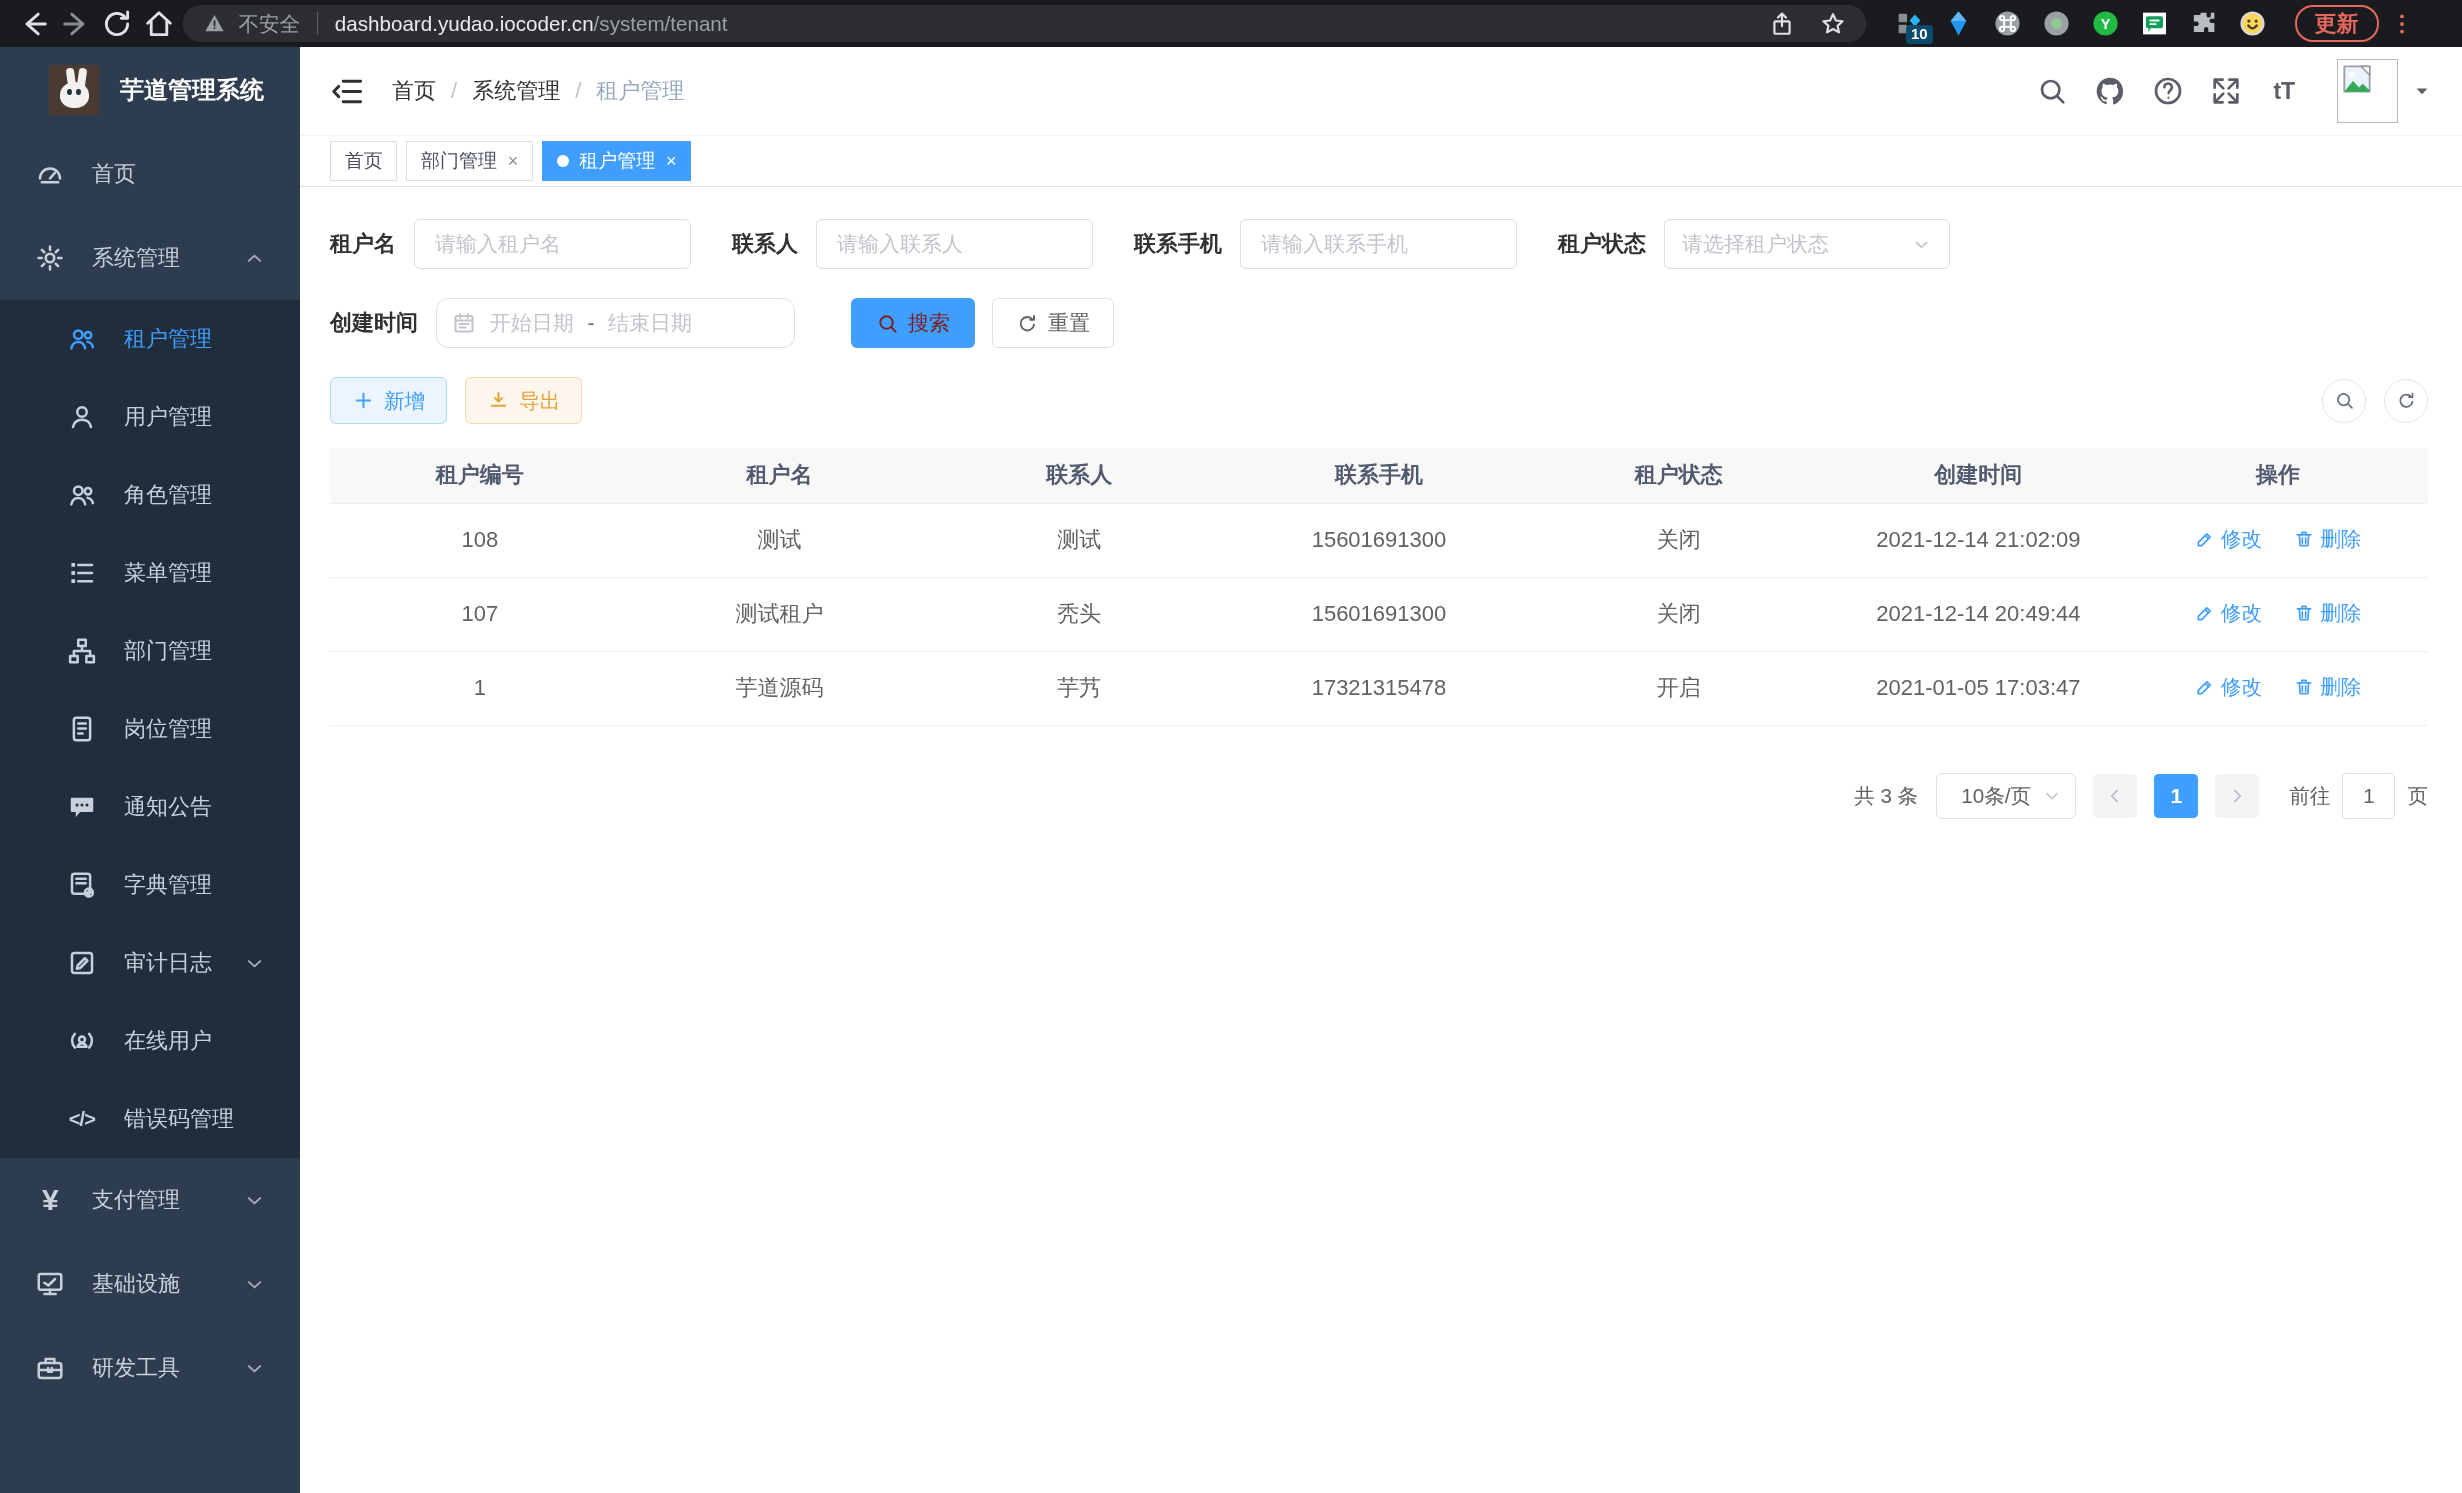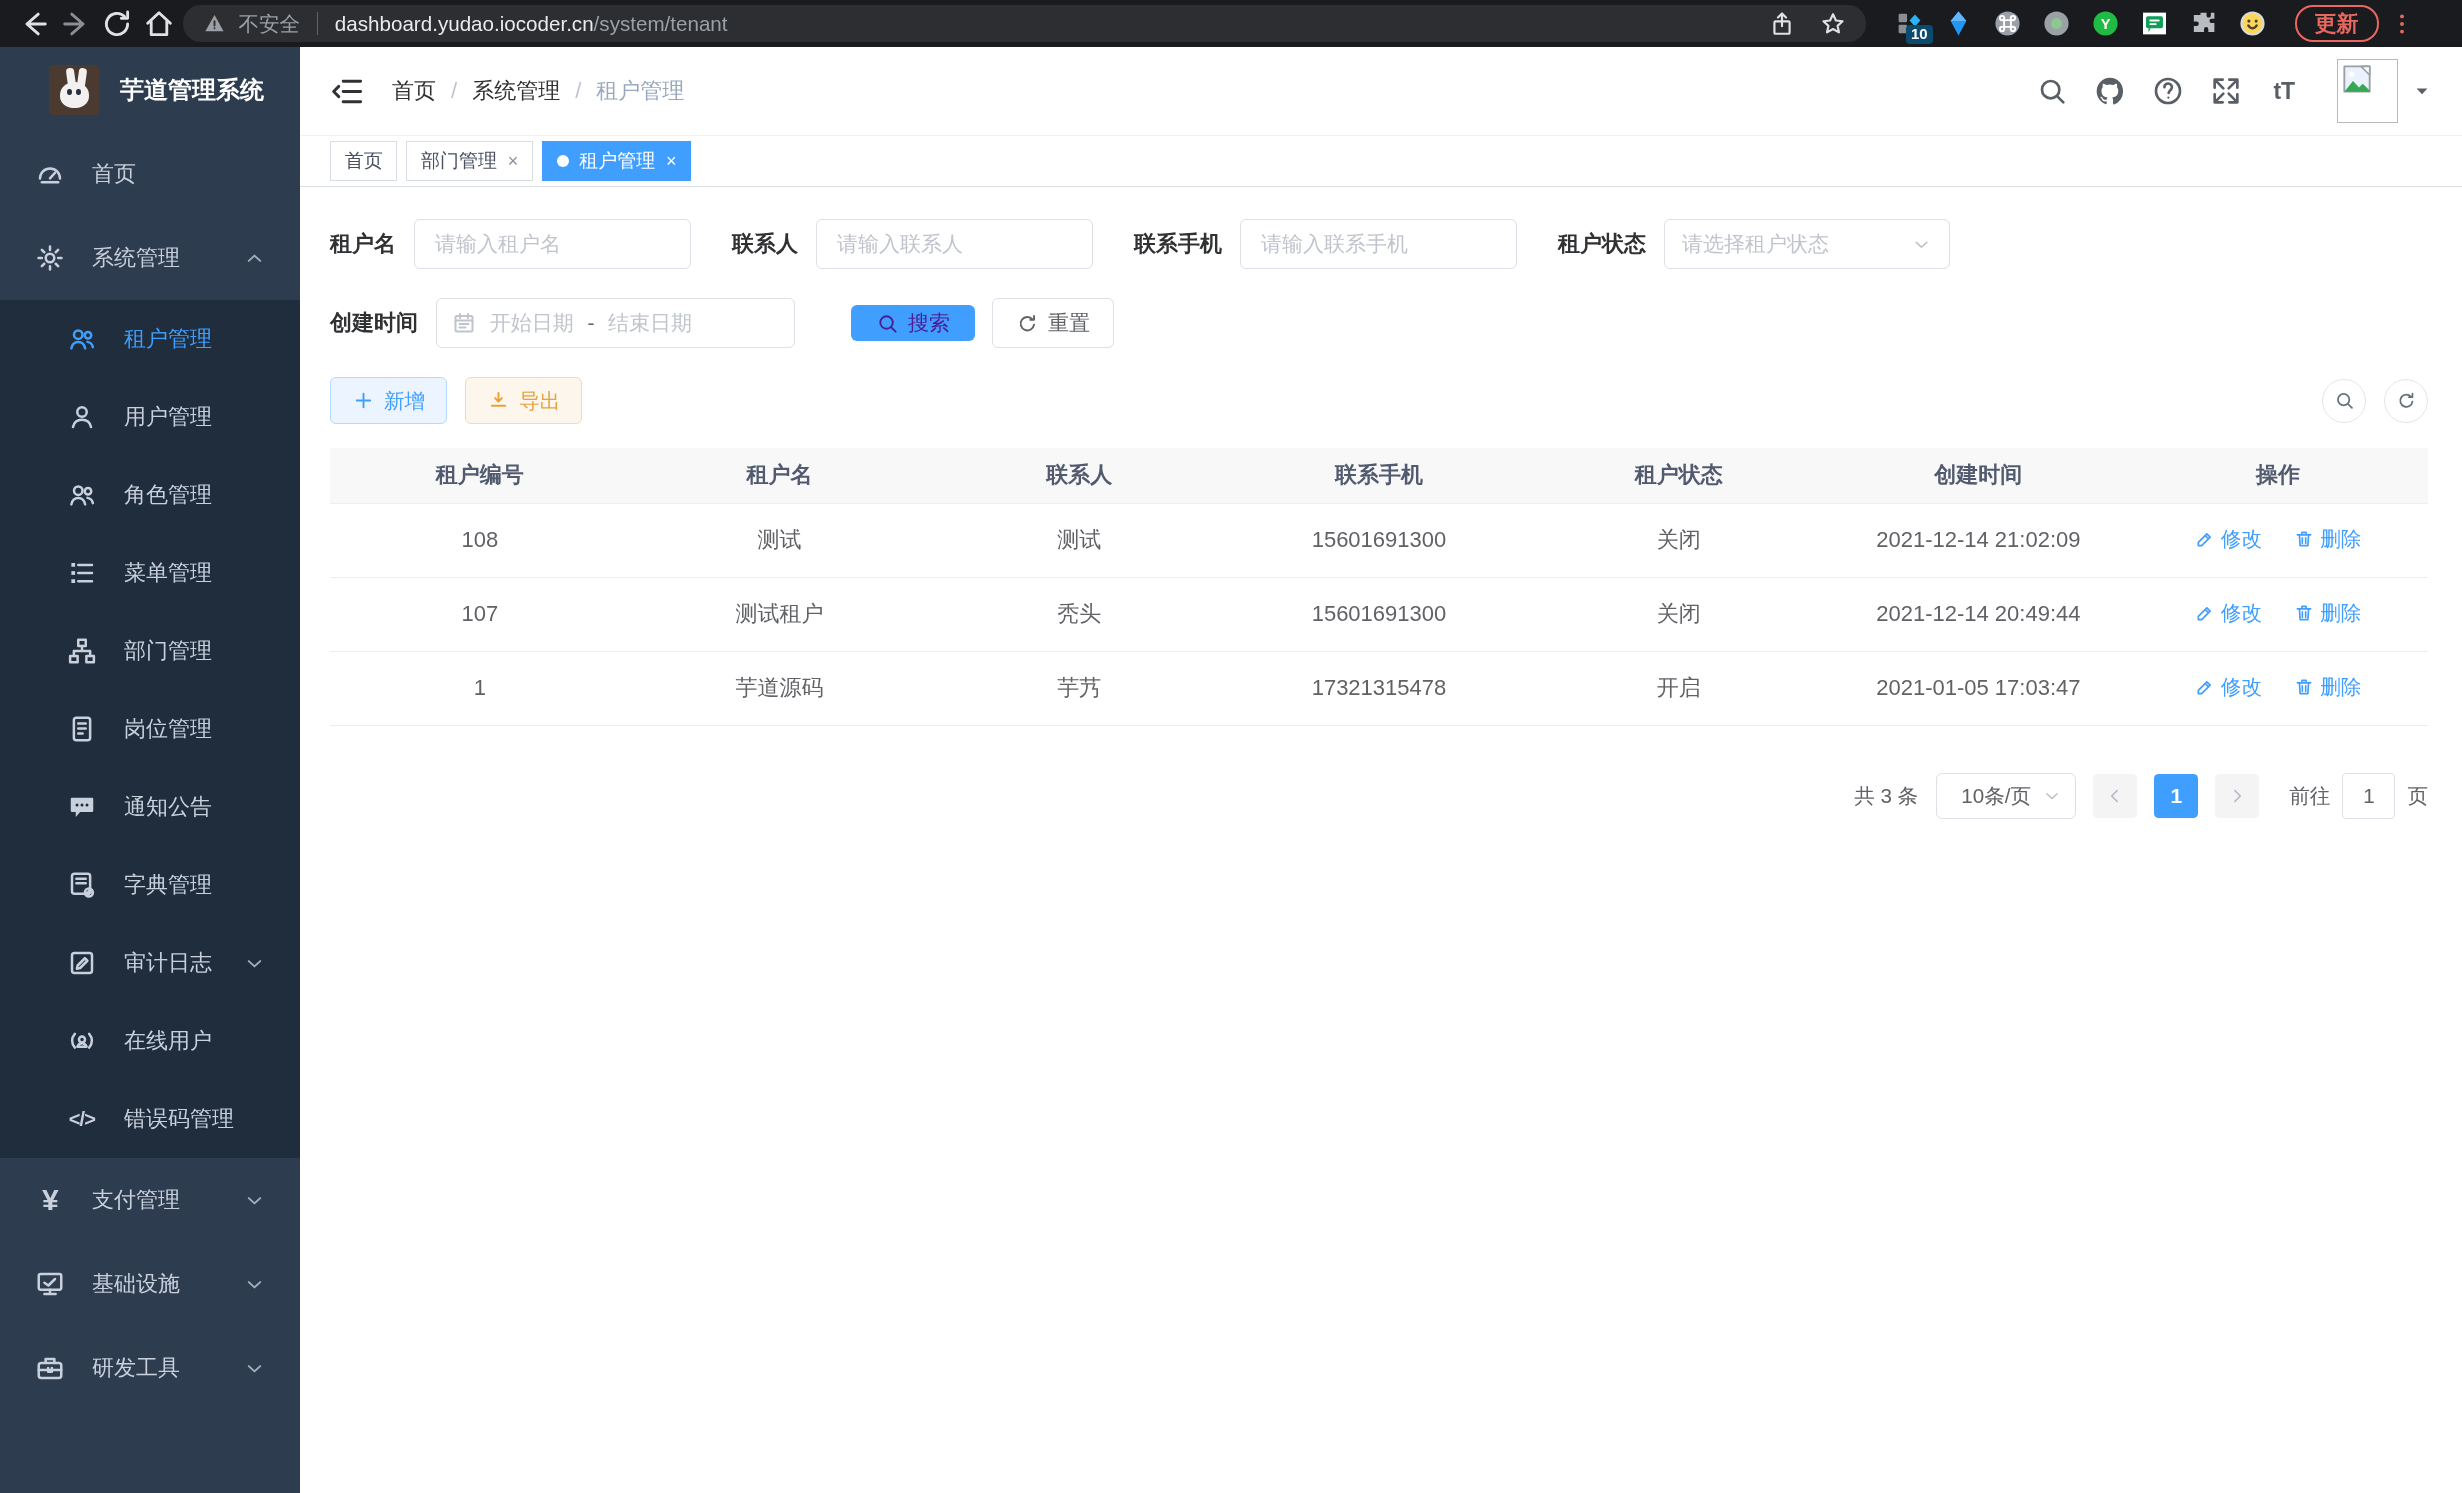--- a/index.html
+++ b/index.html
@@ -87,28 +87,28 @@
   .frow { display:flex; align-items:center; margin-bottom:29px; }
   .fgroup { display:flex; align-items:center; margin-right:41px; }
   .fgroup .flabel { font-size:22px; font-weight:bold; color:#303133; margin-right:18px; white-space:nowrap; }
   .tinput { width:277px; height:50px; border:1.5px solid #dcdfe6; border-radius:6px; padding:0 20px;
     font-size:21px; color:#606266; outline:none; font-family:inherit; }
   .tinput::placeholder { color:#c0c4cc; }
   .fselect { width:286px; height:50px; border:1.5px solid #dcdfe6; border-radius:6px; padding:0 17px;
     display:flex; align-items:center; color:#c0c4cc; font-size:21px; cursor:pointer; }
   .fselect .ph { flex:1; }
   .fselect .chev { width:21px; height:21px; color:#c0c4cc; }
-  .daterange { width:359px; height:50px; border:1.5px solid #dcdfe6; border-radius:6px; padding:0 15px;
+  .daterange { width:359px; height:50px; border:1.5px solid #dcdfe6; border-radius:12px; padding:0 15px;
     display:flex; align-items:center; gap:13.7px; font-size:21px; color:#c0c4cc; }
   .daterange .cal { width:24px; height:24px; color:#c0c4cc; }
   .daterange .dsep { color:#606266; }
   .btn { display:inline-flex; align-items:center; justify-content:center; gap:9px; border-radius:6px;
     font-size:21px; cursor:pointer; border:1.5px solid transparent; font-family:inherit; }
   .btn .bic { width:23px; height:23px; }
-  .btn-primary { background:#409eff; color:#4c1d95; height:36px; padding:6px 24px; margin-left:15px; }
+  .btn-primary { background:#409eff; color:#7f1d1d; height:50px; padding:6px 24px; margin-left:15px; }
   .btn-plain { background:#fff; color:#606266; border-color:#dcdfe6; height:50px; padding:0 23px; margin-left:17px; }
   .btn-add { background:#ecf5ff; color:#409eff; border-color:#b3d8ff; height:47px; padding:0 21px; font-size:20.6px; }
   .btn-export { background:#fdf6ec; color:#e6a23c; border-color:#f5dab1; height:47px; padding:0 21px; font-size:20.6px; margin-left:18px; }
   .toolbar-row { display:flex; align-items:center; margin-top:4.6px; }
   .toolbar-row .spacer { flex:1; }
   .circle-btn { width:44px; height:44px; border-radius:50%; border:1.5px solid #e2e6ec; background:#fff;
     display:flex; align-items:center; justify-content:center; color:#66707f; margin-left:18px; cursor:pointer; }
   .circle-btn .cic { width:21px; height:21px; }
 
   table.grid { width:100%; border-collapse:collapse; margin-top:24px; table-layout:fixed; }

